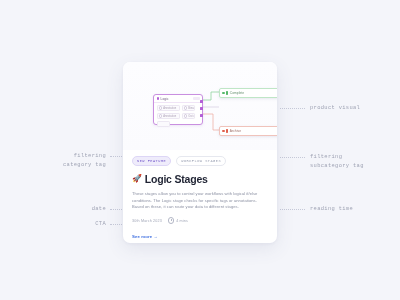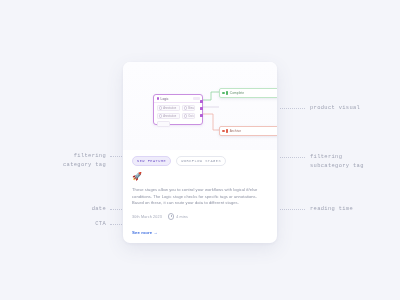--- a/index.html
+++ b/index.html
@@ -308,20 +308,21 @@
 
     <div class="body">
 
       <div class="tags">
         <span class="tag primary">NEW FEATURE</span>
         <span class="tag ghost">WORKFLOW STAGES</span>
       </div>
 
       <div class="title">
         <span class="title-emoji">🚀</span>
+        <span>Logic Stages</span>
       </div>
 
       <div class="desc">These stages allow you to control your workflows with logical if/else conditions. The Logic stage checks for specific tags or annotations. Based on these, it can route your data to different stages.</div>
 
       <div class="meta">
         <span class="meta-item">
           <span>30th March 2023</span>
         </span>
         <span class="meta-item">
           <span class="clock"></span>

